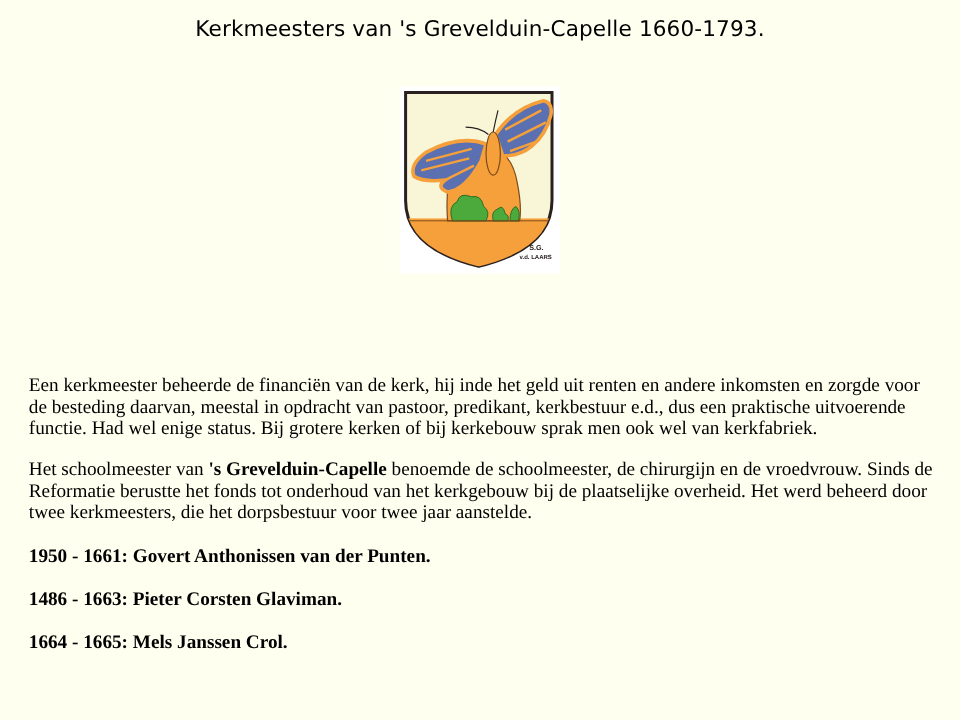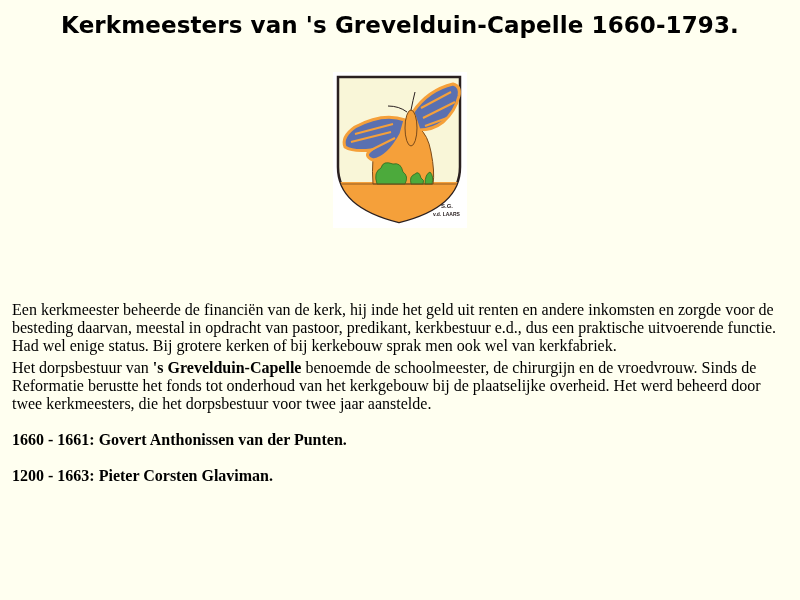--- a/index.html
+++ b/index.html
@@ -11,22 +11,22 @@
       overflow: hidden;
     }
     body {
       font-family: "Liberation Serif", serif;
       font-size: 16px;
       color: #000;
       line-height: 18px;
     }
     .title {
       font-family: "DejaVu Sans", sans-serif;
-      font-weight: bold;
-      font-size: 23px;
+      font-weight: normal;
+      font-size: 18px;
       text-align: center;
       margin: 0;
       padding-top: 12px;
       height: 26px;
       line-height: 26px;
       letter-spacing: 0.1px;
     }
     .crest-wrap {
       position: absolute;
       left: 333px;
@@ -35,21 +35,21 @@
       height: 156px;
       background: #ffffff;
     }
     .content {
       position: absolute;
       left: 8px;
       top: 297px;
       width: 790px;
     }
     .content p {
-      margin: 4px;
+      margin: 16px;
     }
     .entry {
       font-weight: bold;
       margin-top: 18px !important;
     }
   </style>
 </head>
 <body>
 
 <h1 class="title">Kerkmeesters van 's Grevelduin-Capelle 1660-1793.</h1>
@@ -86,16 +86,17 @@
     <path d="M74 40 Q66 34 55 34" stroke="#2a2020" stroke-width="1" fill="none"></path>
     <path d="M78 38 Q80 28 82 20" stroke="#2a2020" stroke-width="1" fill="none"></path>
 
     <text x="108" y="136" font-family="Liberation Sans, sans-serif" font-size="6" font-weight="bold" fill="#2a2020">S.G.</text>
     <text x="100" y="144" font-family="Liberation Sans, sans-serif" font-size="5" font-weight="bold" fill="#2a2020">v.d. LAARS</text>
   </svg>
 </div>
 
 <div class="content">
   <p>Een kerkmeester beheerde de financiën van de kerk, hij inde het geld uit renten en andere inkomsten en zorgde voor de besteding daarvan, meestal in opdracht van pastoor, predikant, kerkbestuur e.d., dus een praktische uitvoerende functie. Had wel enige status. Bij grotere kerken of bij kerkebouw sprak men ook wel van kerkfabriek.</p>
-  <p><span>Het dorpsbestuur van </span><b>'s Grevelduin-Capelle</b><span> benoemde de schoolmeester, de chirurgijn en de vroedvrouw. Sinds de Reformatie berustte het fonds tot onderhoud van het kerkgebouw bij de plaatselijke overheid. Het werd beheerd door twee kerkmeesters, die het dorpsbestuur voor twee jaar aanstelde.</span></p>
-  <p class="entry">1660 - 1661: Govert Anthonissen van der Punten.</p>
-  <p class="entry">1200 - 1663: Pieter Corsten Glaviman.</p>
+  <p><span>Het schoolmeester van </span><b>'s Grevelduin-Capelle</b><span> benoemde de schoolmeester, de chirurgijn en de vroedvrouw. Sinds de Reformatie berustte het fonds tot onderhoud van het kerkgebouw bij de plaatselijke overheid. Het werd beheerd door twee kerkmeesters, die het dorpsbestuur voor twee jaar aanstelde.</span></p>
+  <p class="entry">1950 - 1661: Govert Anthonissen van der Punten.</p>
+  <p class="entry">1486 - 1663: Pieter Corsten Glaviman.</p>
+  <p class="entry">1664 - 1665: Mels Janssen Crol.</p>
 </div>
 
 </body></html>

